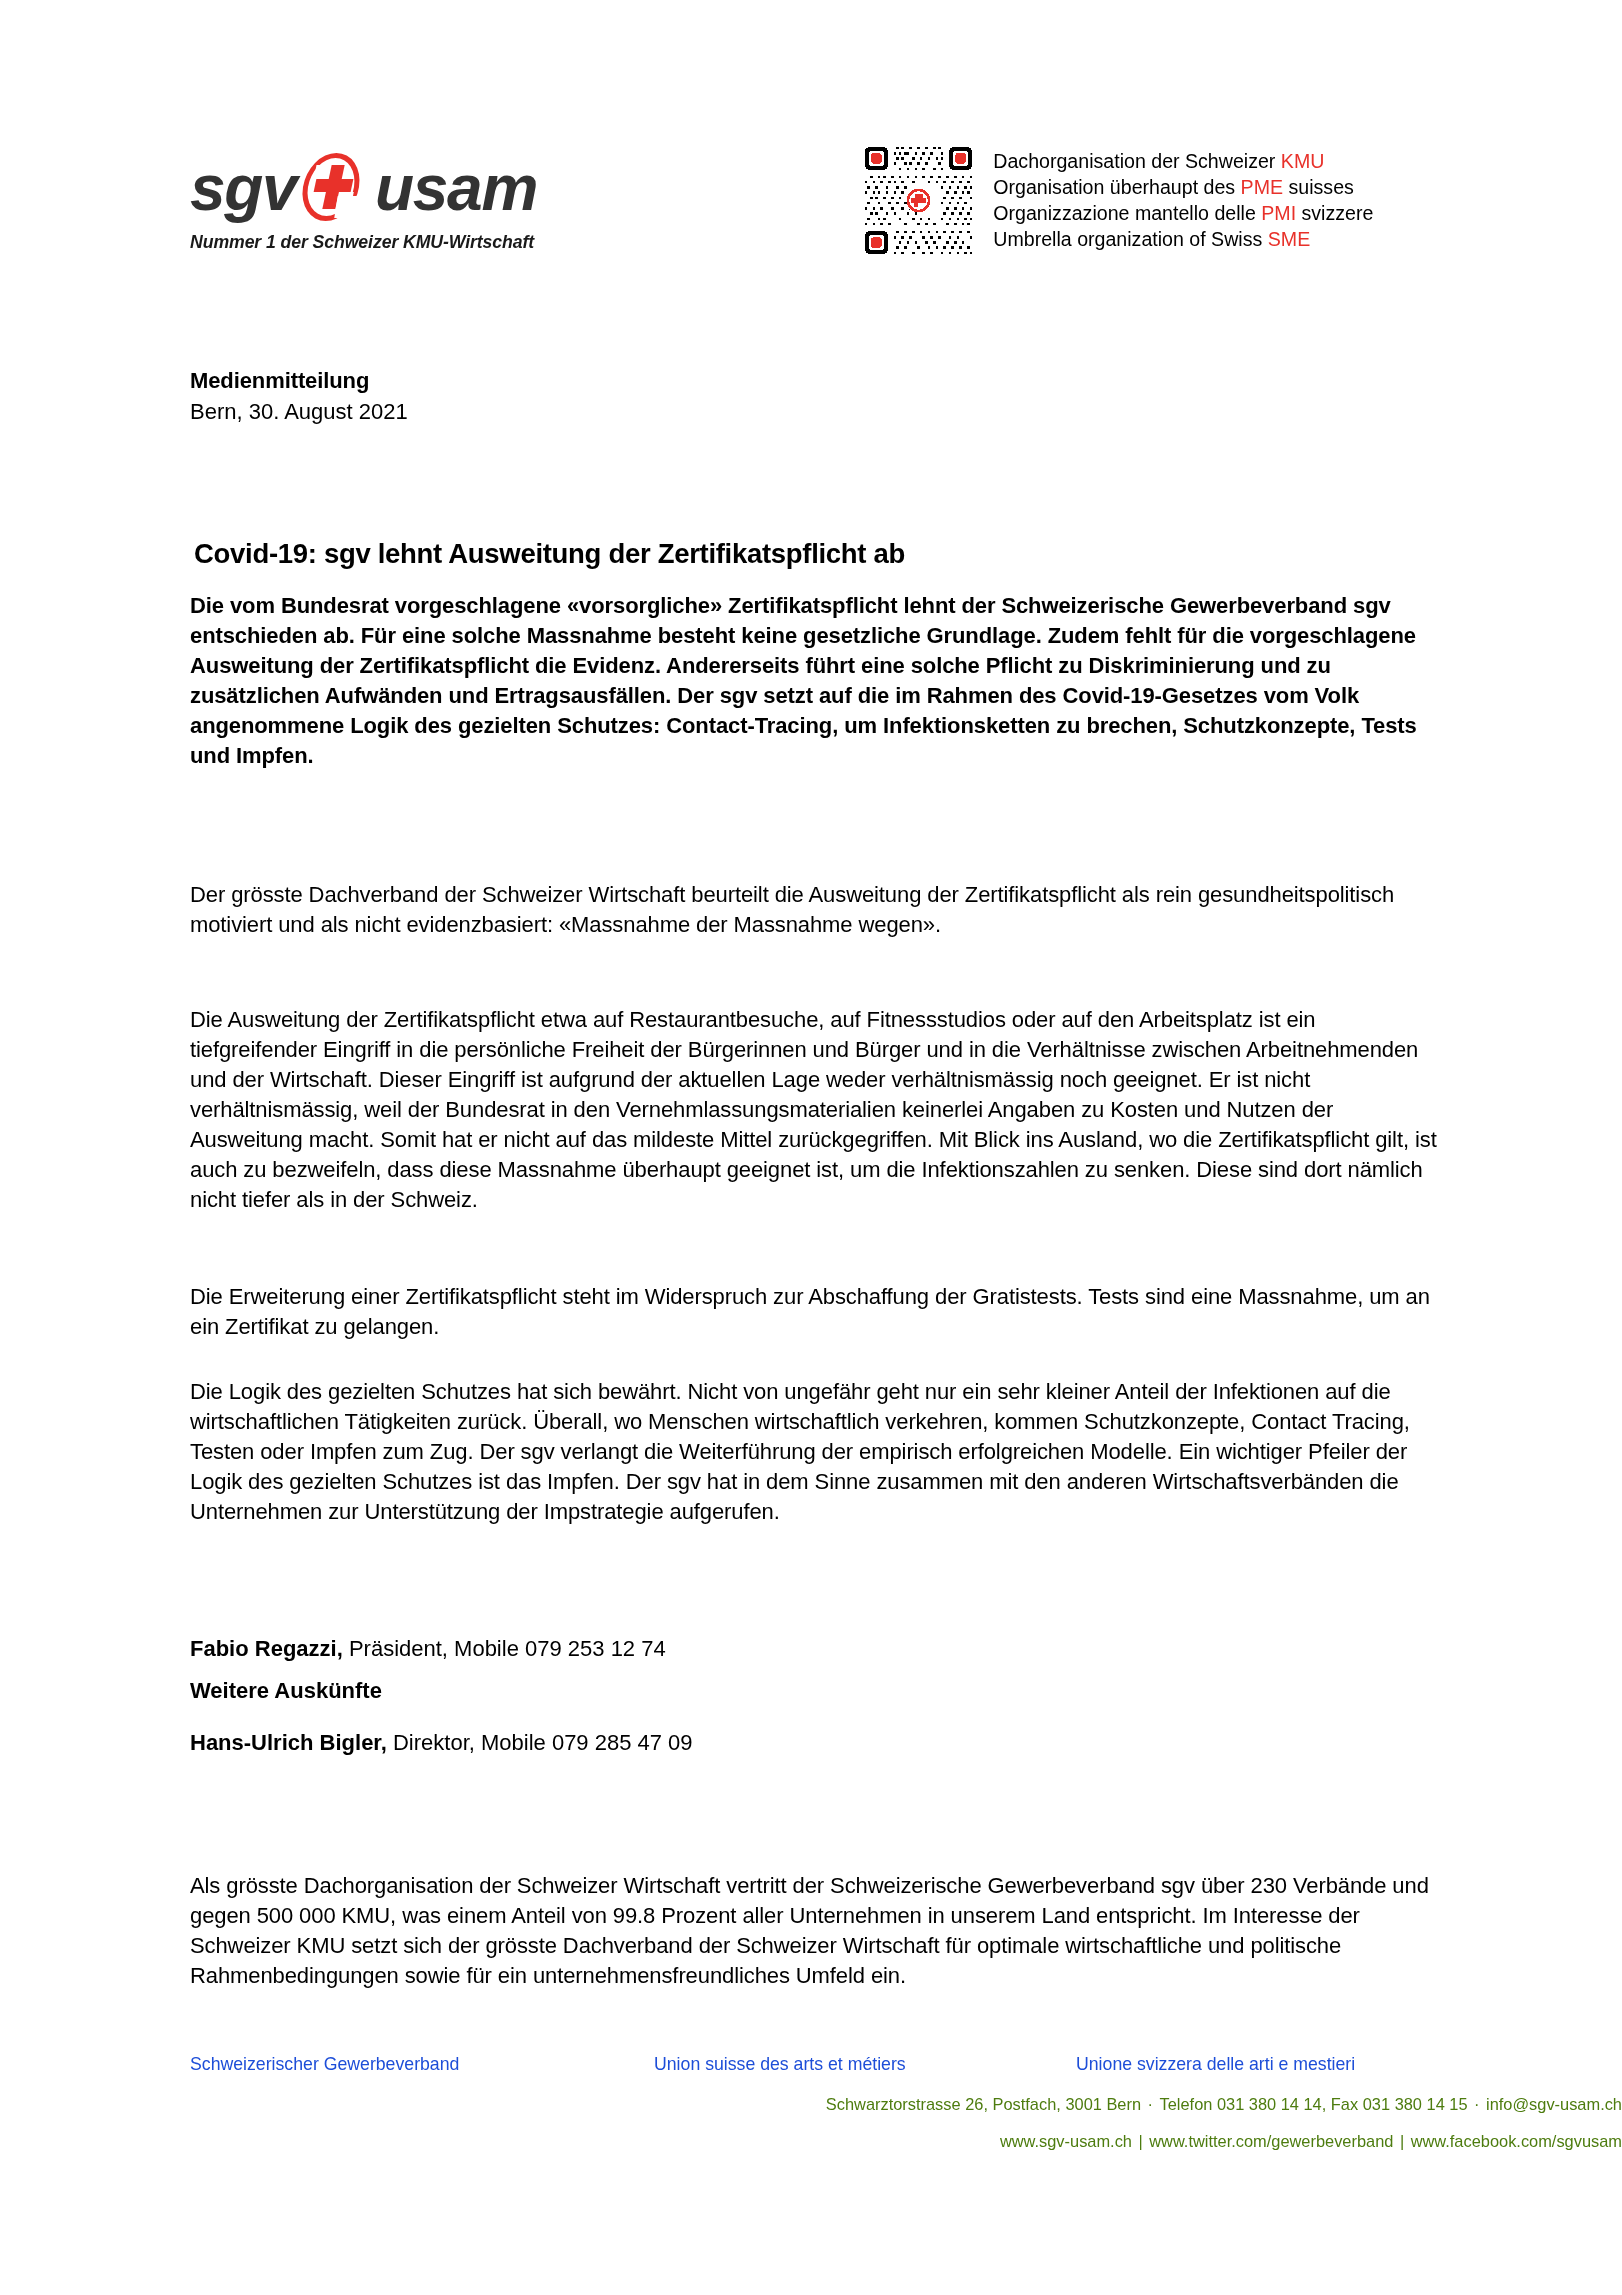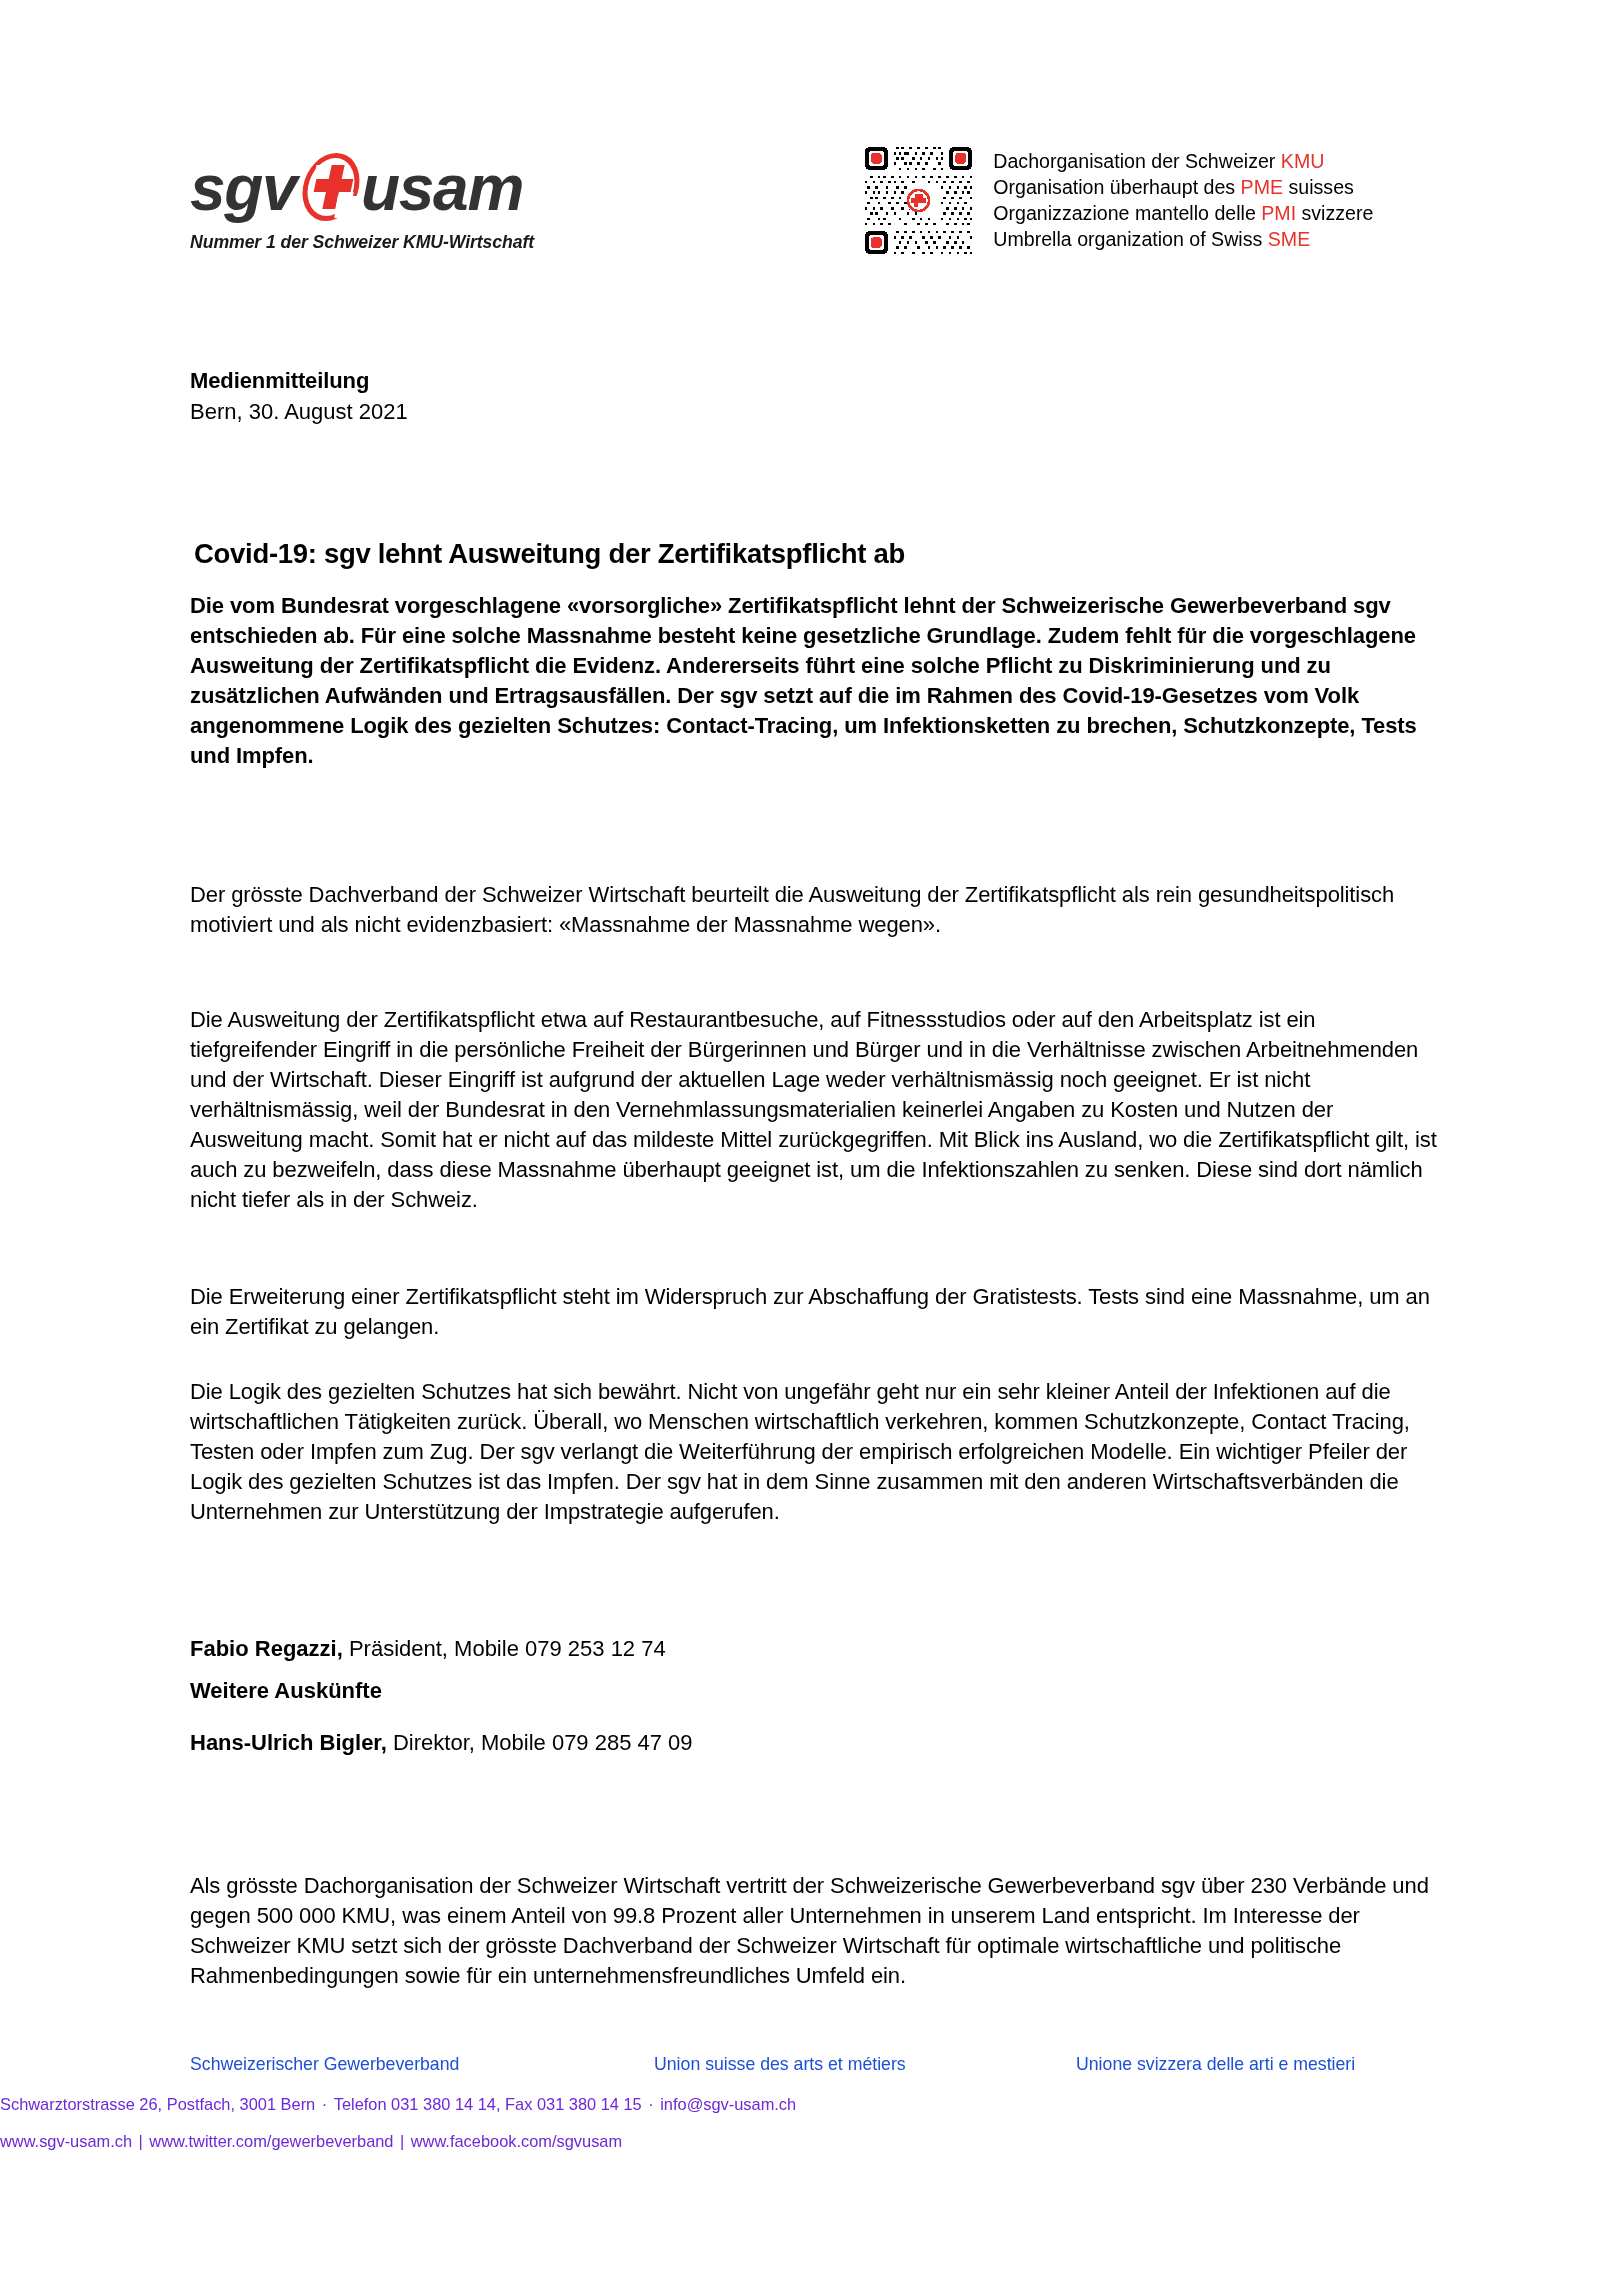--- a/index.html
+++ b/index.html
@@ -49,21 +49,21 @@
     top: 0;
     font-family: "Liberation Sans", sans-serif;
     font-weight: bold;
     font-style: italic;
     font-size: 64px;
     letter-spacing: -1.3px;
     color: #333333;
     line-height: 73px;
   }
   .logo-text-a { left: 0px; }
-  .logo-text-b { left: 171px; }
+  .logo-text-b { left: 185px; }
 
   .logo-mark {
     position: absolute;
     left: 109px;
     top: 1.3px;
     width: 71px;
     height: 72px;
   }
   .logo-mark .ring {
     position: absolute;
@@ -252,24 +252,24 @@
     font-size: 17.7px;
     color: #1d4ed8;
     line-height: 26px;
     white-space: nowrap;
   }
   .fn1 { left: 190px; }
   .fn2 { left: 654px; }
   .fn3 { left: 1076px; }
 
   .footer-contact {
-    text-align: left;
+    text-align: right;
     font-size: 16.4px;
     line-height: 25px;
-    color: #6d28d9;
+    color: #4d7c0f;
     margin-top: 11.8px;
   }
   .footer-sep { padding: 0 6.5px; }
 </style>
 </head>
 <body>
 
 <div class="page">
 
   <div class="header">

